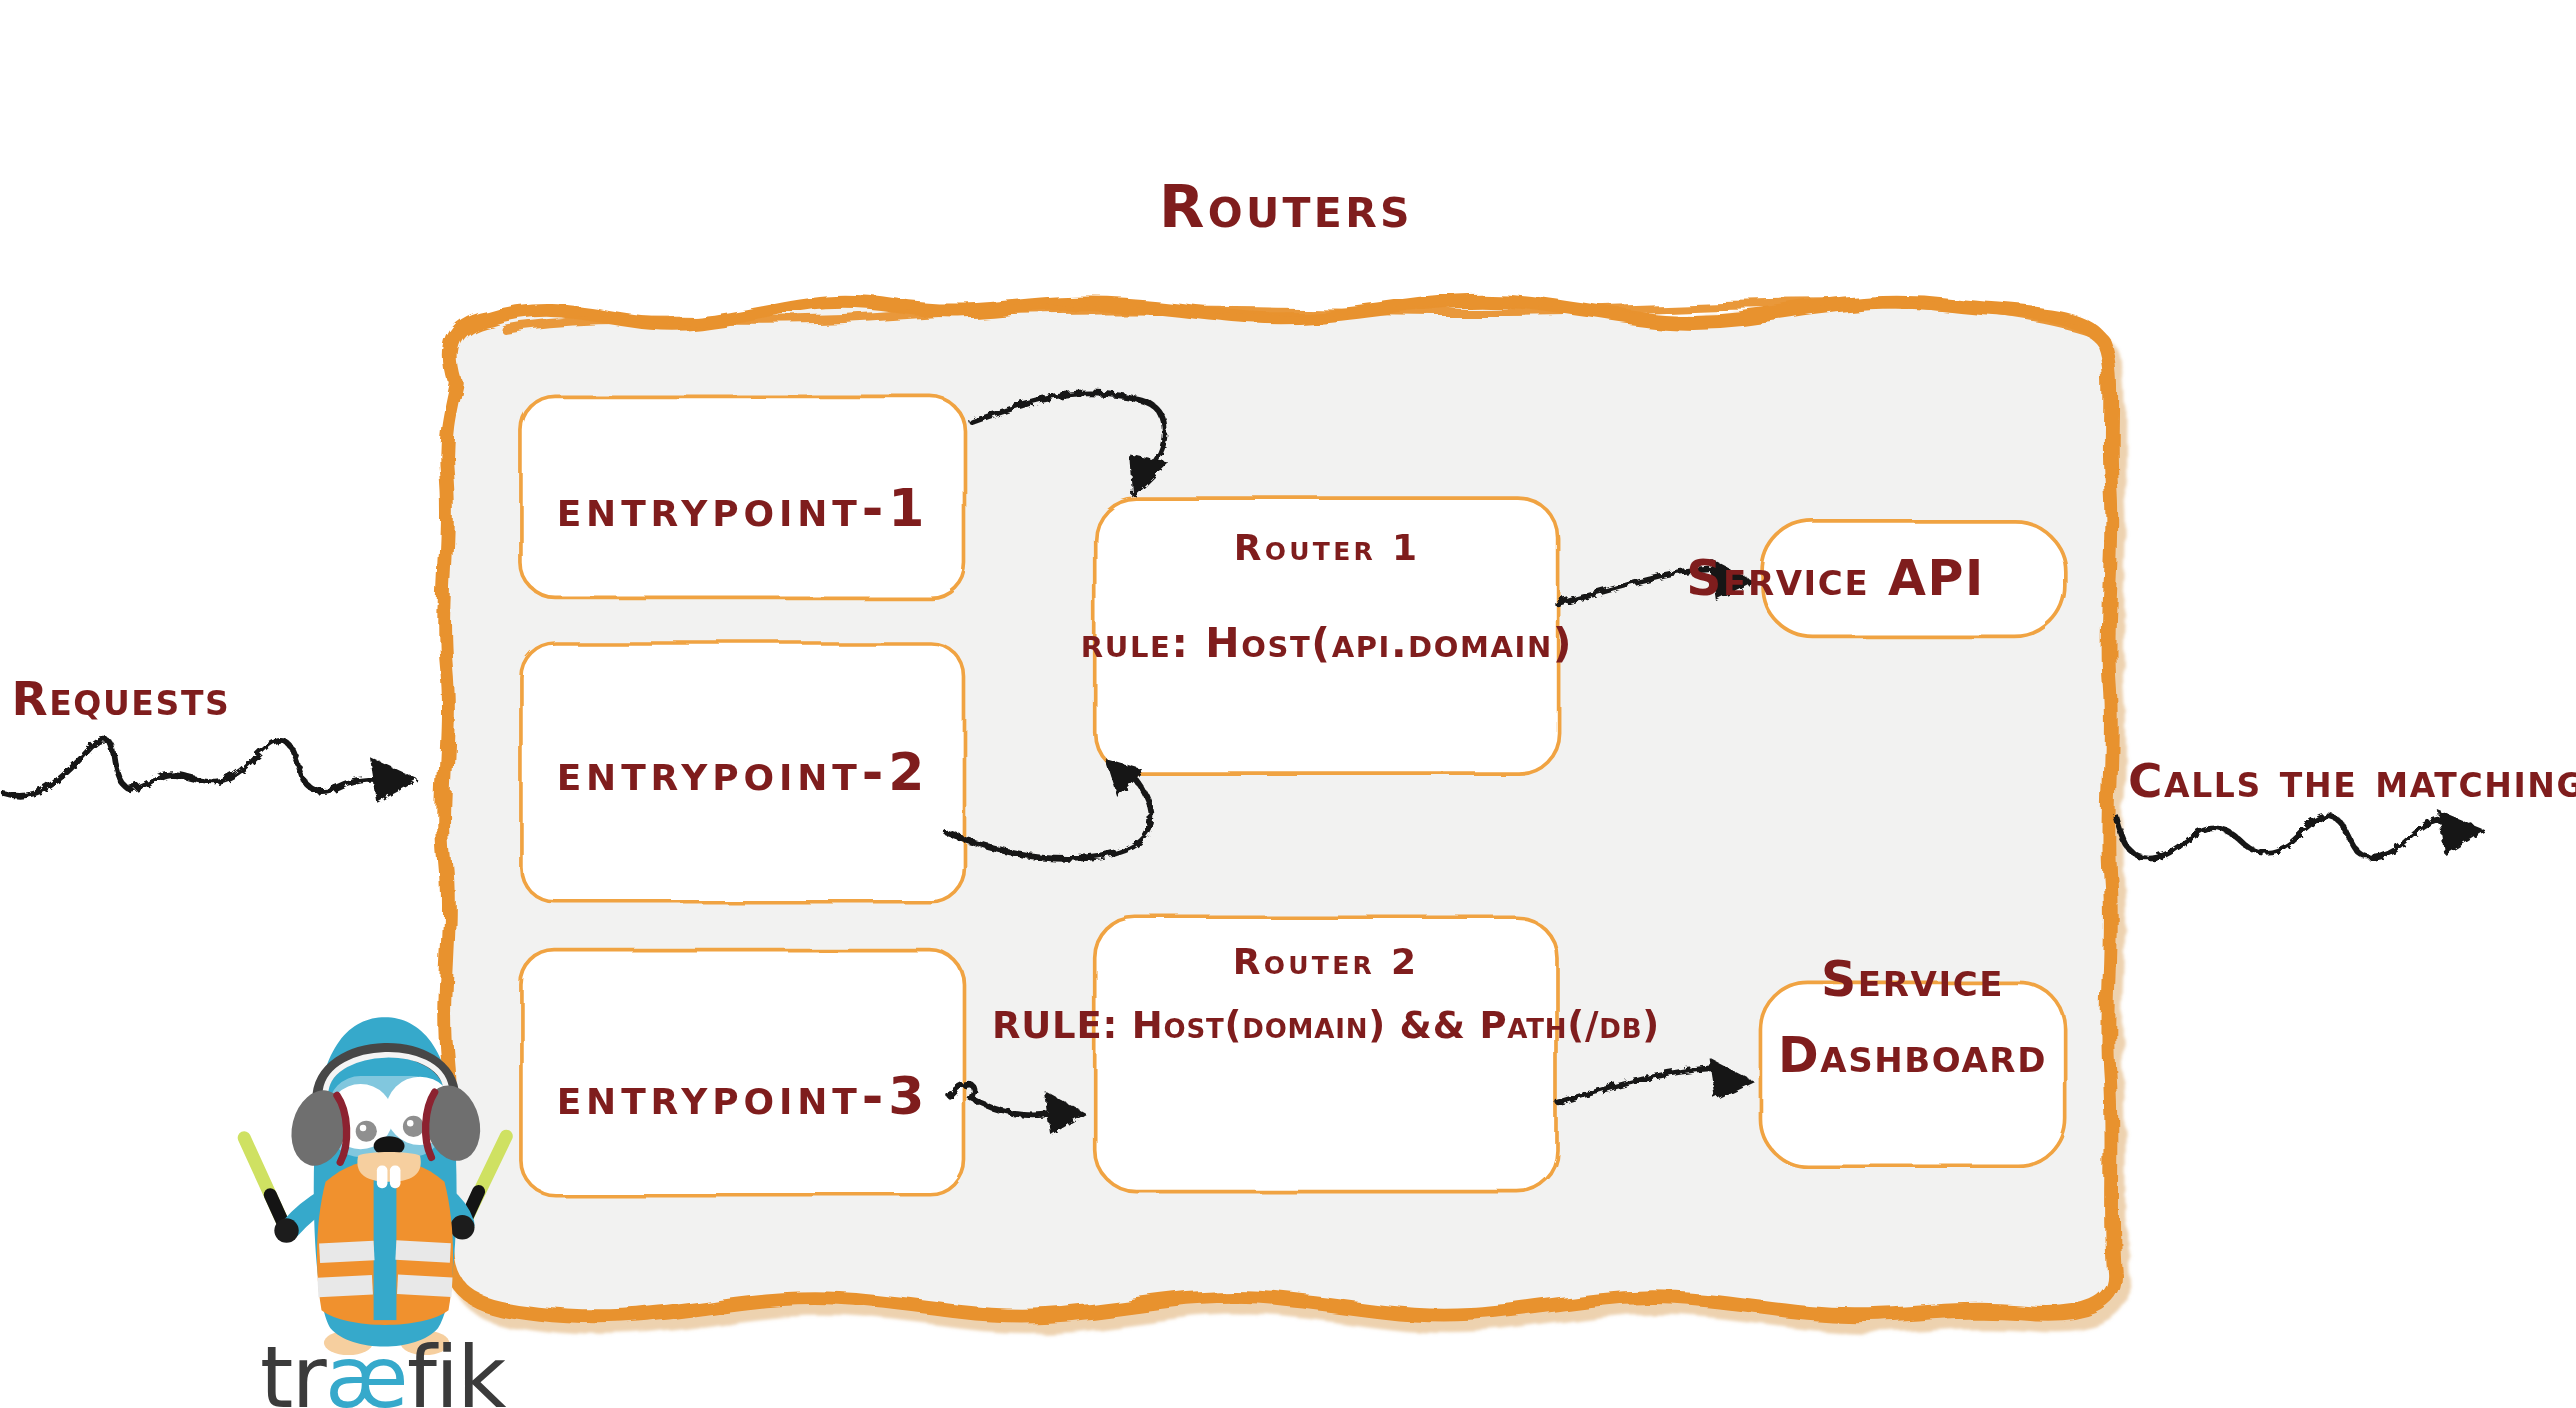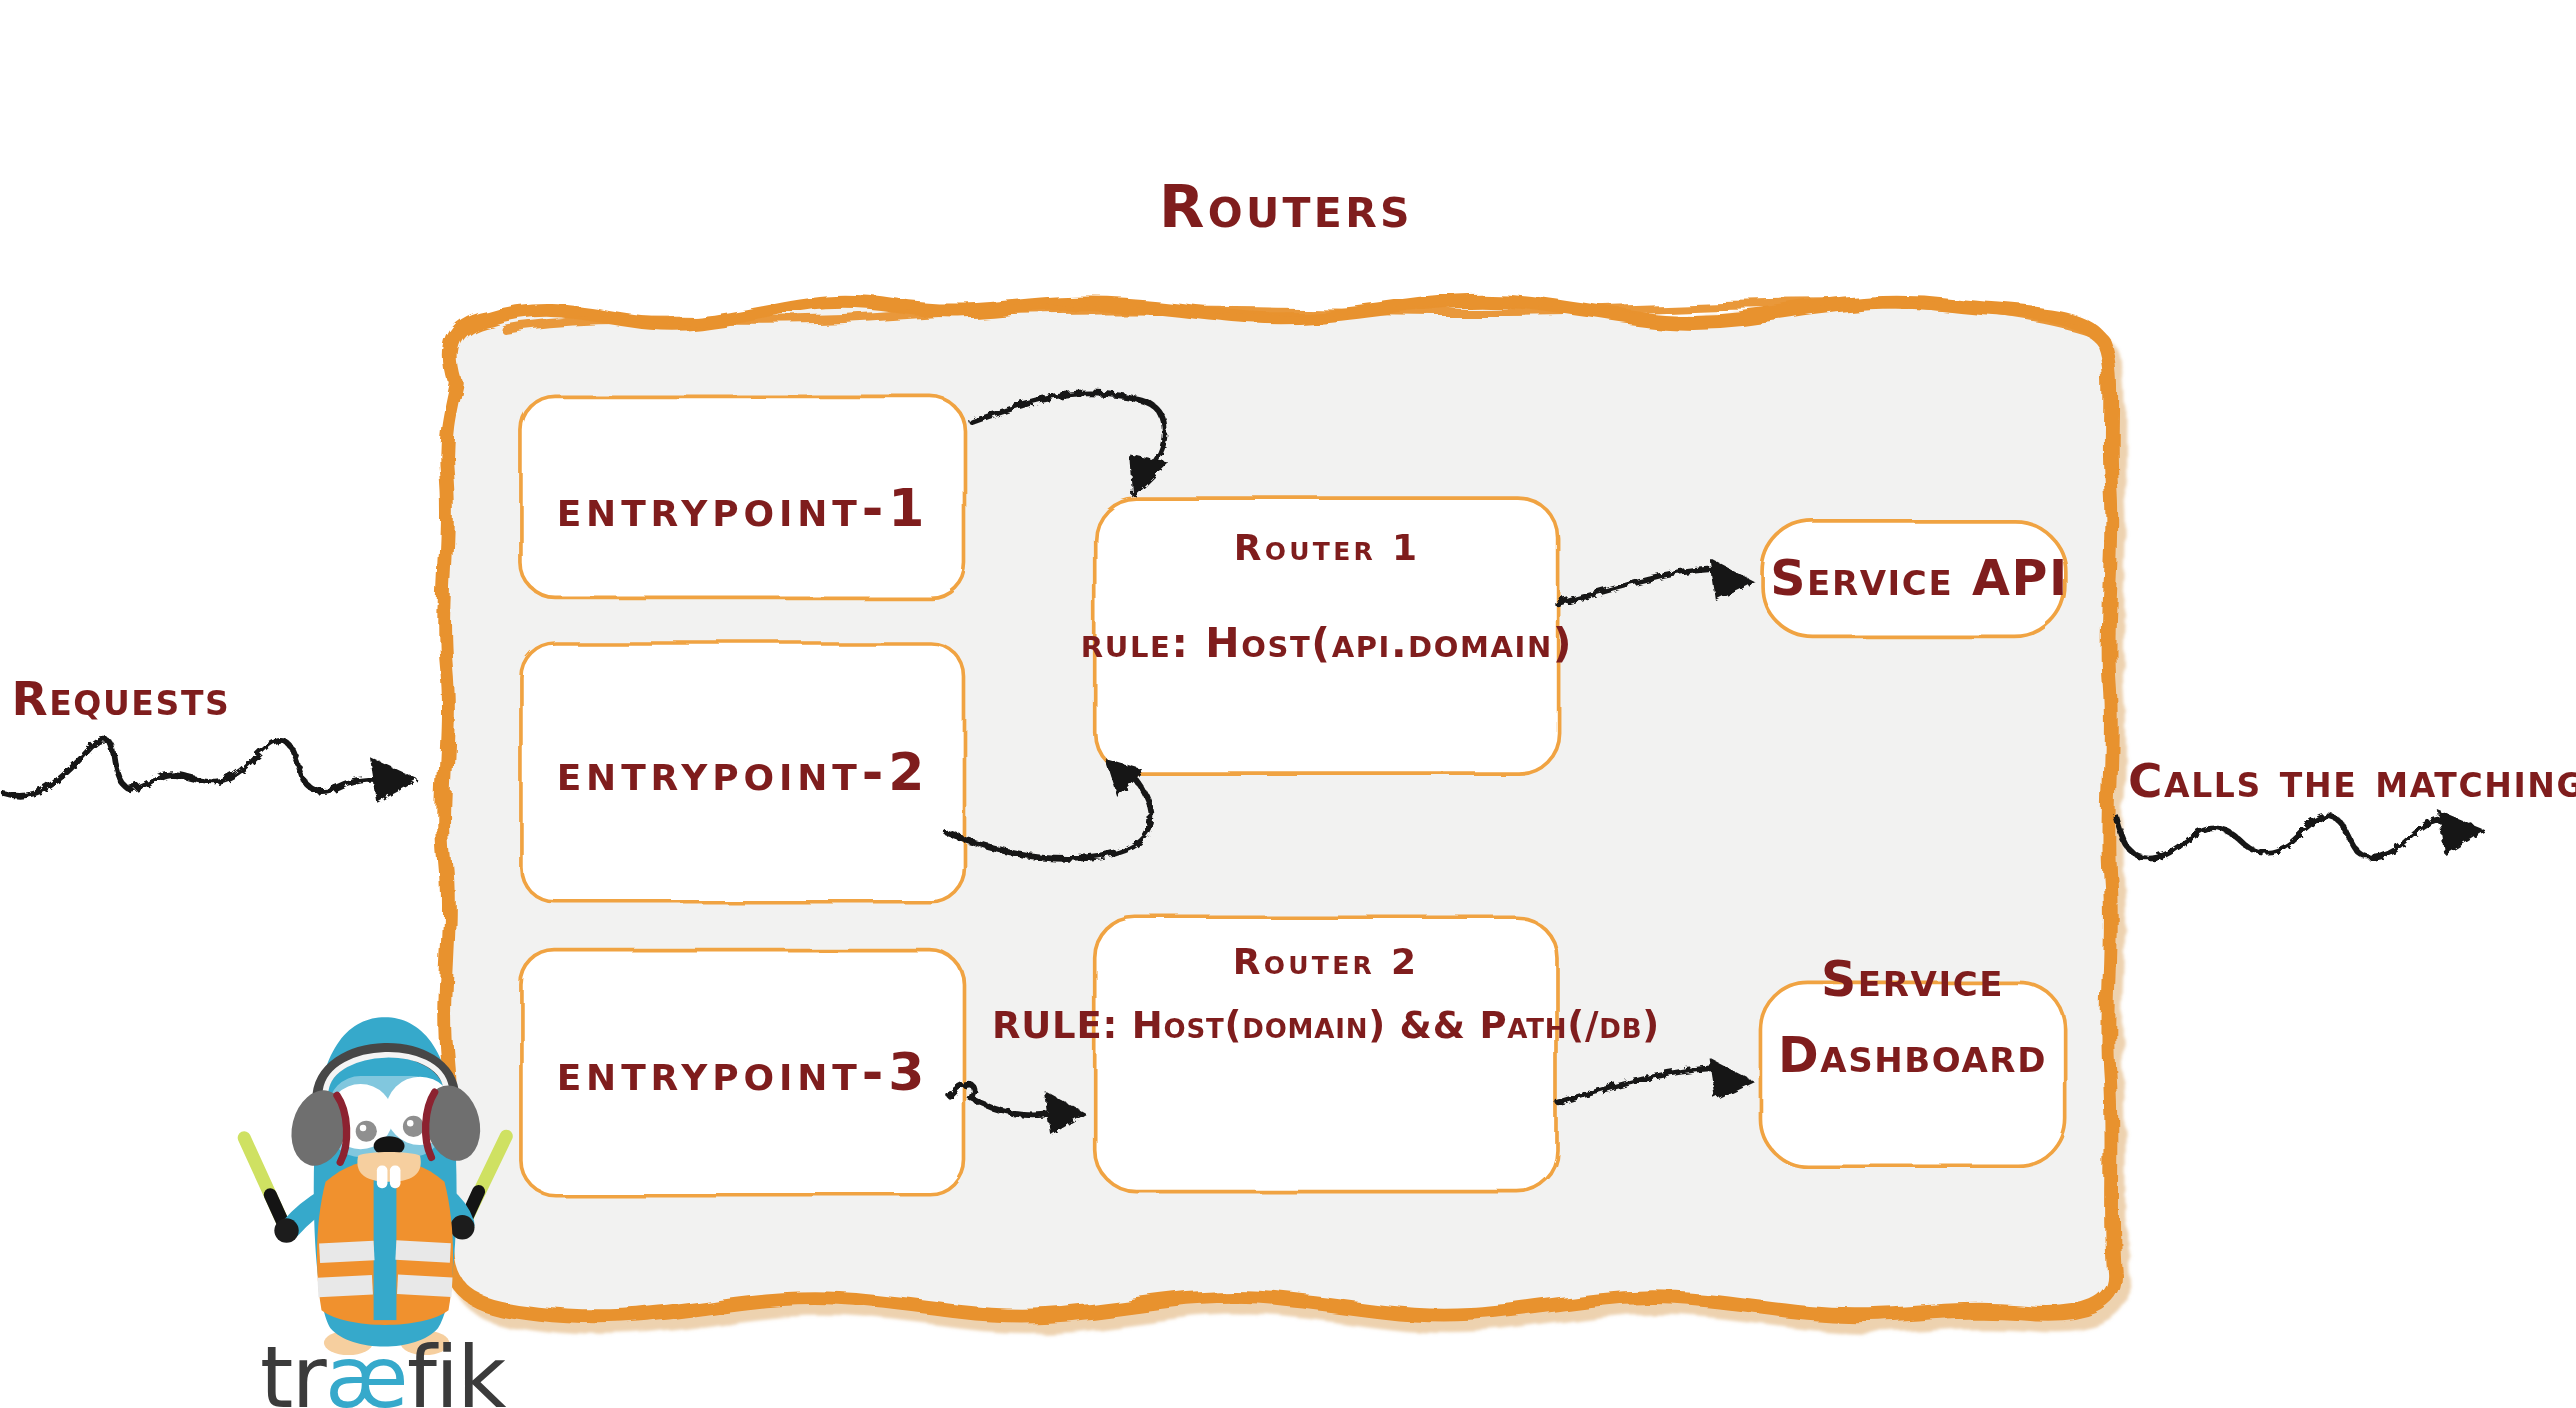--- a/index.html
+++ b/index.html
@@ -175,35 +175,35 @@
 </svg>
 
 <div class="lbl diagram-title" style="left:1042px;top:173px;width:488px;text-align:center;">Routers</div>
 
 <div class="boxtext" style="left:521px;top:408px;width:444px;height:201px;">
   <div class="lbl ep-label" style="position:static">entrypoint-1</div>
 </div>
 <div class="boxtext" style="left:521px;top:643px;width:444px;height:259px;">
   <div class="lbl ep-label" style="position:static">entrypoint-2</div>
 </div>
-<div class="boxtext" style="left:521px;top:951px;width:444px;height:244px;">
+<div class="boxtext" style="left:521px;top:975px;width:444px;height:244px;">
   <div class="lbl ep-label" style="position:static">entrypoint-3</div>
 </div>
 
 <div class="boxtext" style="left:1095px;top:498px;width:464px;height:275px;justify-content:flex-start;padding-top:29px;box-sizing:border-box;gap:52px;">
   <div class="lbl router-title" style="position:static">Router 1</div>
   <div class="lbl router-rule" style="position:static">rule: Host(api.domain)</div>
 </div>
 
 <div class="boxtext" style="left:1095px;top:917px;width:462px;height:273px;justify-content:flex-start;padding-top:24.4px;box-sizing:border-box;gap:10px;">
   <div class="lbl router-title" style="position:static">Router 2</div>
   <div class="lbl router-rule2" style="position:static">RULE: Host(domain) &amp;&amp; Path(/db)</div>
 </div>
 
-<div class="boxtext" style="left:1768px;top:521px;width:303px;height:116px;">
+<div class="boxtext" style="left:1684px;top:521px;width:303px;height:116px;">
   <div class="lbl service-label" style="position:static">Service API</div>
 </div>
 
 <div class="boxtext" style="left:1760px;top:926px;width:305px;height:184px;gap:19px;text-align:right;">
   <div class="lbl service-label" style="position:static">Service</div>
   <div class="lbl service-label" style="position:static">Dashboard</div>
 </div>
 
 <div class="lbl side-label" style="left:11.4px;top:672px;">Requests</div>
 

